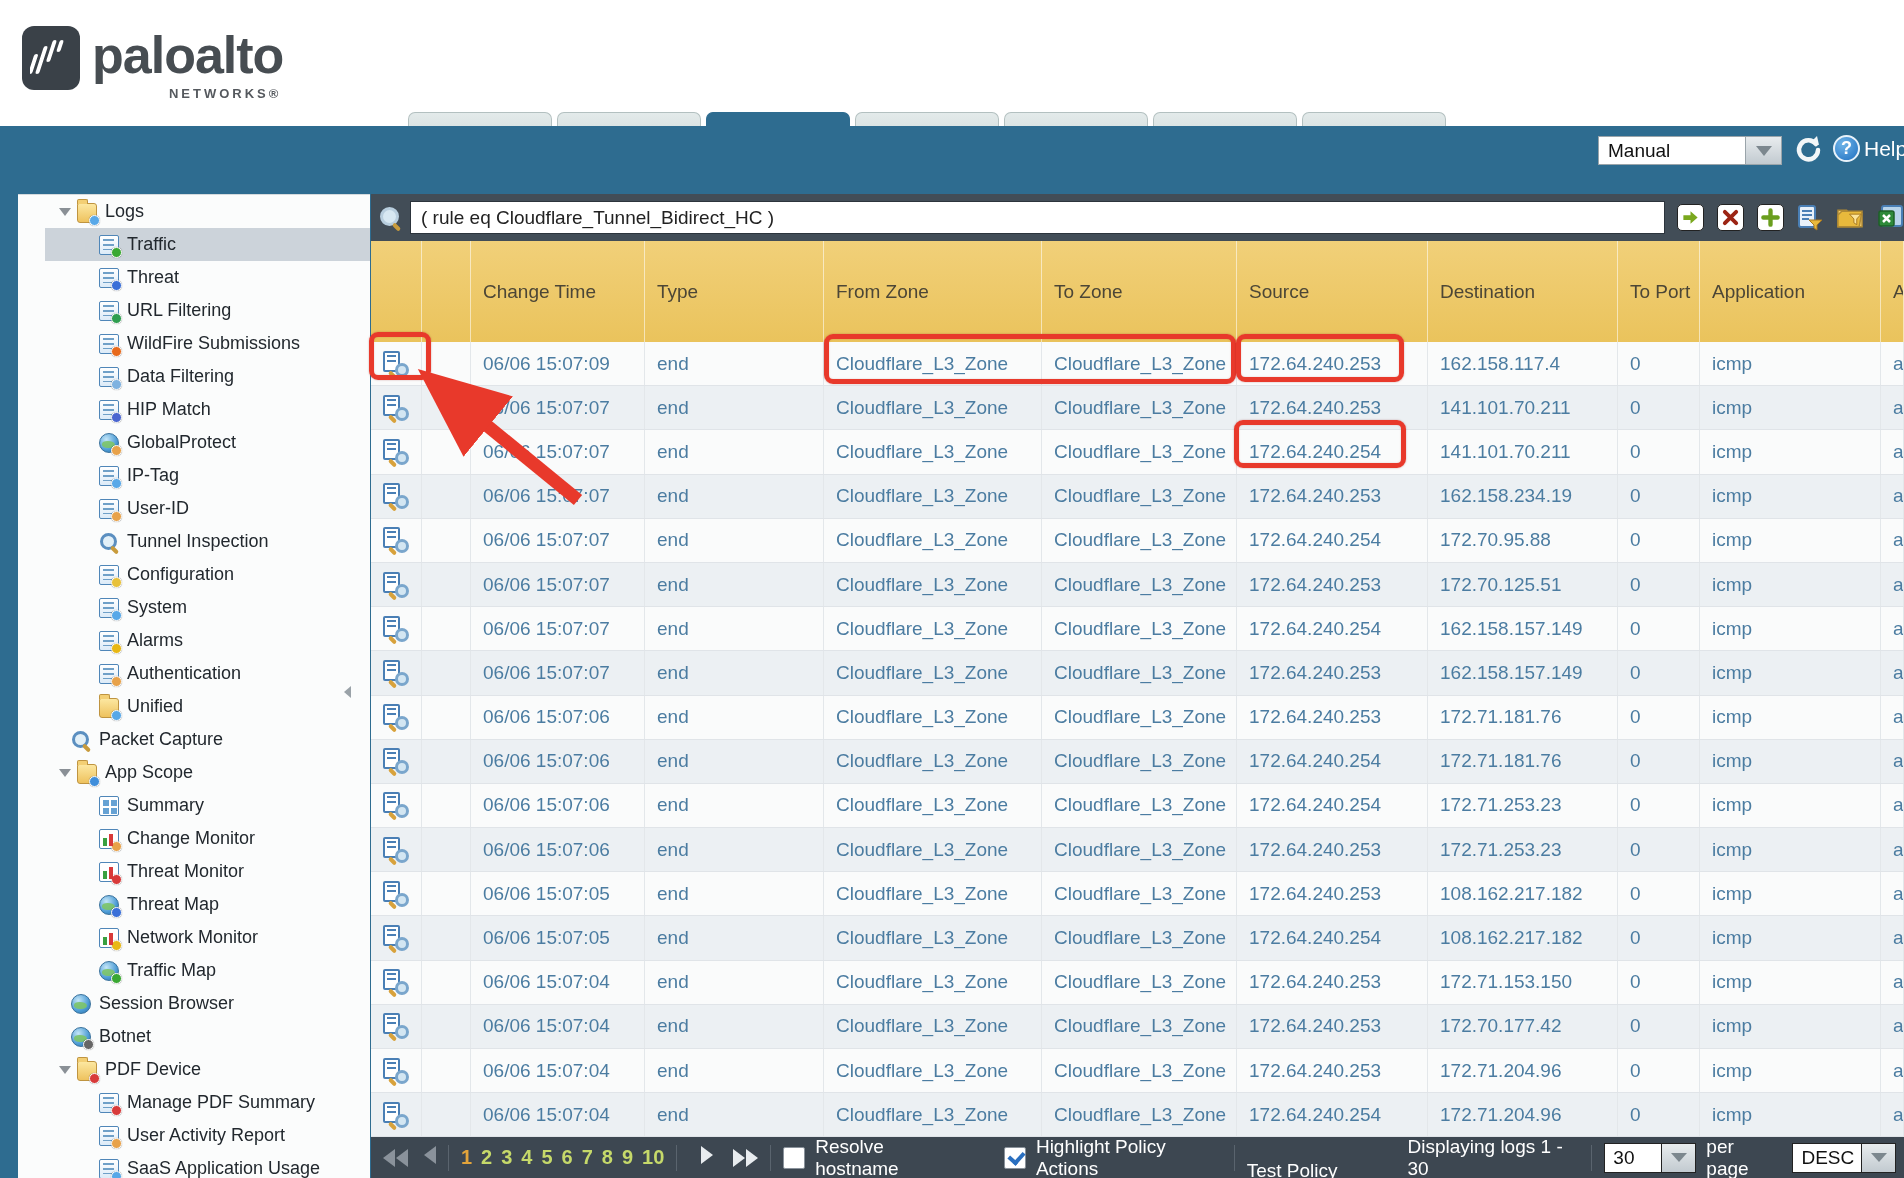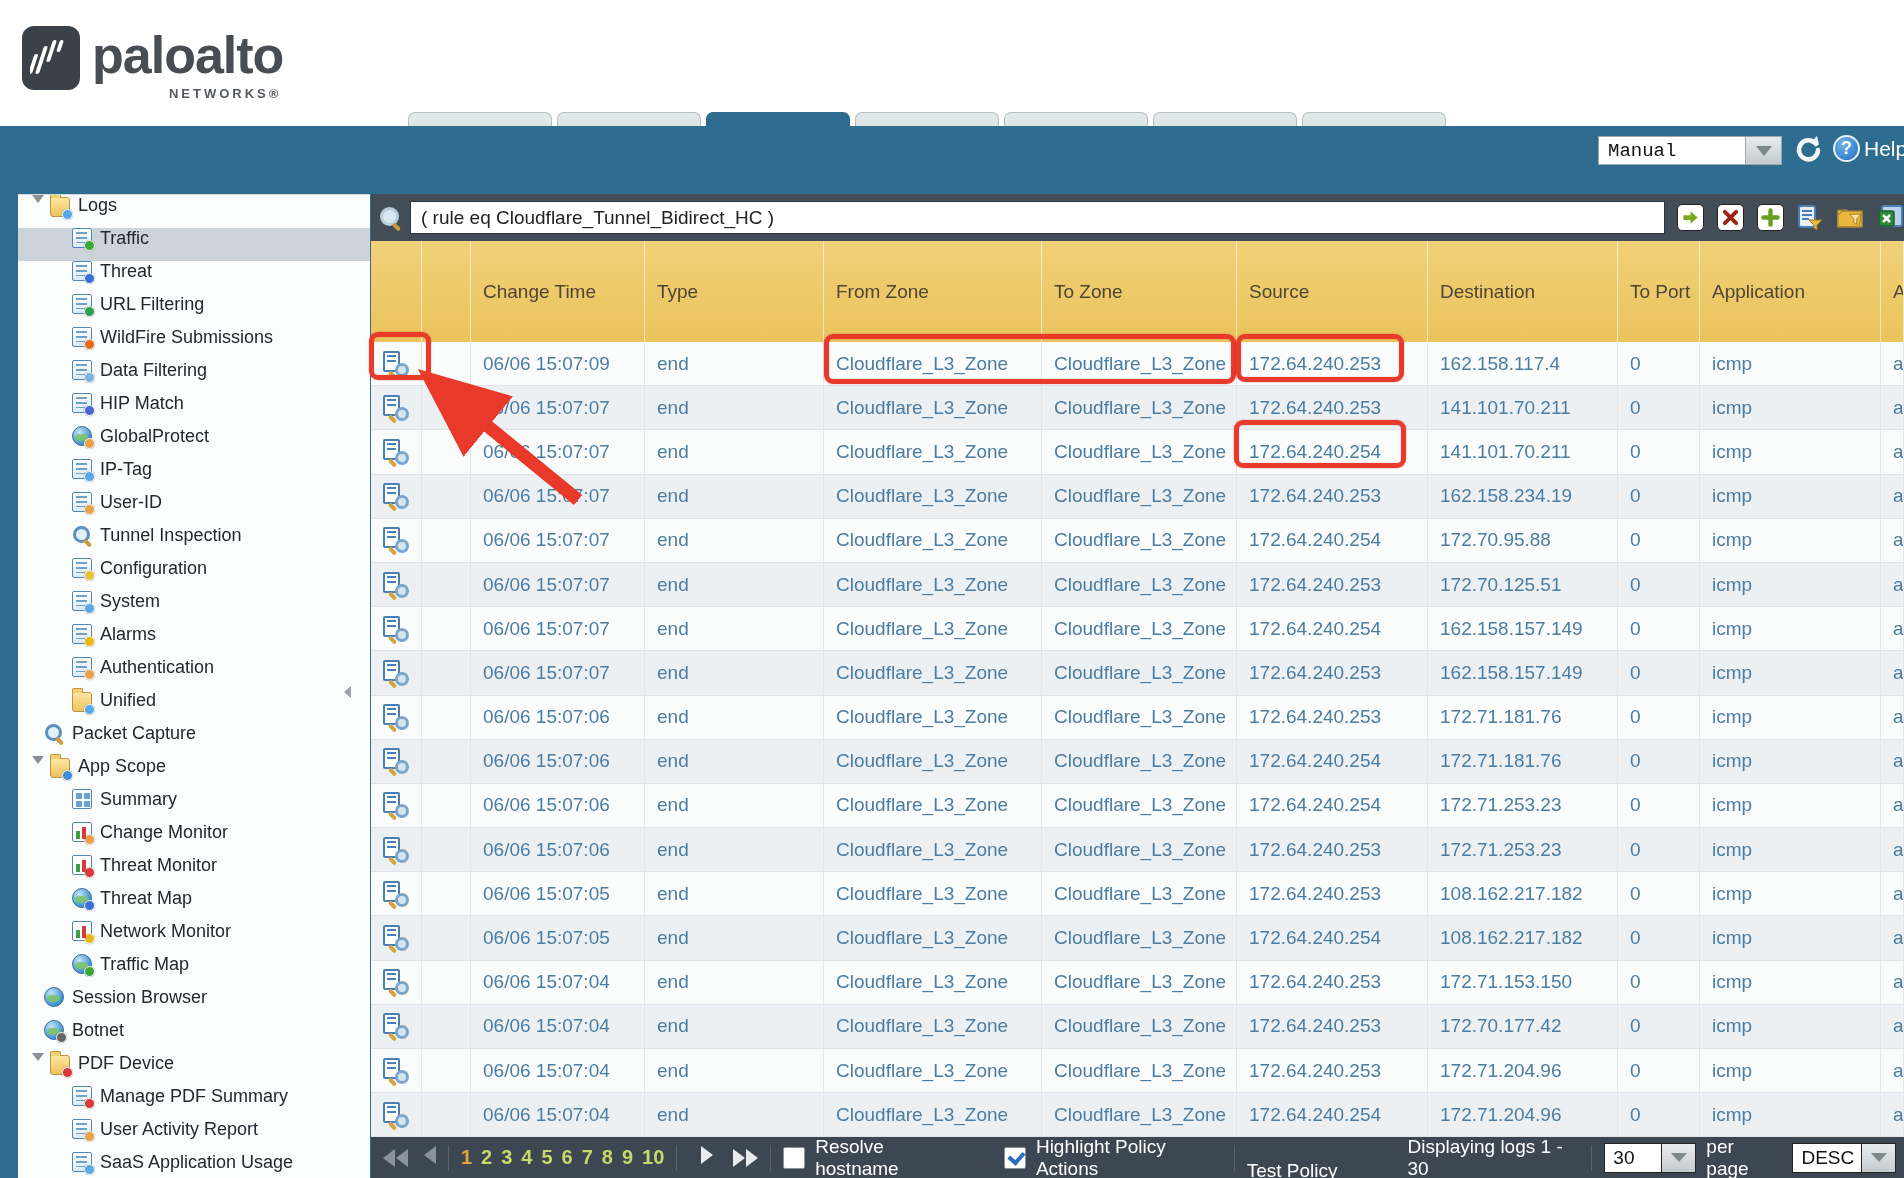--- a/index.html
+++ b/index.html
@@ -40,34 +40,34 @@
   .config-ico .key::after{content:"";position:absolute;right:-6px;bottom:-4px;width:10px;height:3px;background:#d8a23c;transform:rotate(40deg);}
   .caret-down{width:0;height:0;border-left:7px solid transparent;border-right:7px solid transparent;border-top:9px solid #222;margin-left:2px;}
   .search-ico{width:22px;height:22px;position:relative;}
   .search-ico::before{content:"";position:absolute;left:1px;top:1px;width:11px;height:11px;border:3.5px solid #8a9298;border-radius:50%;}
   .search-ico::after{content:"";position:absolute;right:1px;bottom:1px;width:9px;height:4px;background:#8a9298;border-radius:2px;transform:rotate(45deg);}
 
   
   .teal-band{position:absolute;left:0;top:126px;width:1904px;height:68px;background:#2e6c90;}
   .mode-select{position:absolute;left:1598px;top:136px;width:184px;height:29px;display:flex;}
   .mode-value{width:148px;height:29px;background:#fff;border:1px solid #9aa4aa;font-size:19px;color:#111;
-    display:flex;align-items:center;padding-left:9px;font-family:Liberation Mono, monospace;}
+    display:flex;align-items:center;padding-left:9px;}
   .mode-btn{width:36px;height:29px;background:linear-gradient(#e8ecee,#c2cad0);border:1px solid #9aa4aa;border-left:none;
     display:flex;align-items:center;justify-content:center;}
   .mode-btn span{width:0;height:0;border-left:8px solid transparent;border-right:8px solid transparent;border-top:10px solid #7c878e;}
   .refresh-btn{position:absolute;left:1793px;top:135px;width:30px;height:30px;}
   .help-area{position:absolute;left:1833px;top:135px;display:flex;align-items:center;gap:4px;color:#fff;font-size:21px;}
   .help-circle{width:27px;height:27px;border-radius:50%;background:radial-gradient(circle at 35% 30%,#6fb4e8,#1e6fc0);
     border:2px solid #e8f2fa;color:#fff;font-weight:bold;font-size:18px;display:flex;align-items:center;justify-content:center;}
 
   
   .side-strip{position:absolute;left:0;top:194px;width:18px;height:984px;background:#2e6c90;}
   .sidebar{position:absolute;left:18px;top:194px;width:352px;height:984px;background:#fbfcfc;
     border-top:1px solid #d4dadd;overflow:hidden;}
-  .snode{height:33px;display:flex;font-size:18px;color:#22282e;cursor:pointer;white-space:nowrap;}
+  .snode{height:33px;display:flex;align-items:center;font-size:18px;color:#22282e;cursor:pointer;white-space:nowrap;margin-left:27px;}
   .snode.sel{background:#ccd3da;}
   .snode .tri{width:0;height:0;border-left:6px solid transparent;border-right:6px solid transparent;border-top:8px solid #8a9096;
     margin-left:8px;margin-right:6px;flex:none;}
   .snode.lvl0{padding-left:6px;}
   .snode.lvl0.noexp{padding-left:26px;}
   .snode.lvl1{padding-left:54px;}
   .slabel{margin-left:8px;}
 
   .ti{width:20px;height:20px;position:relative;display:inline-block;flex:none;}
   .ti.doc{background:linear-gradient(#ffffff,#dcebf8);border:1px solid #4f86b8;border-radius:2px;}

